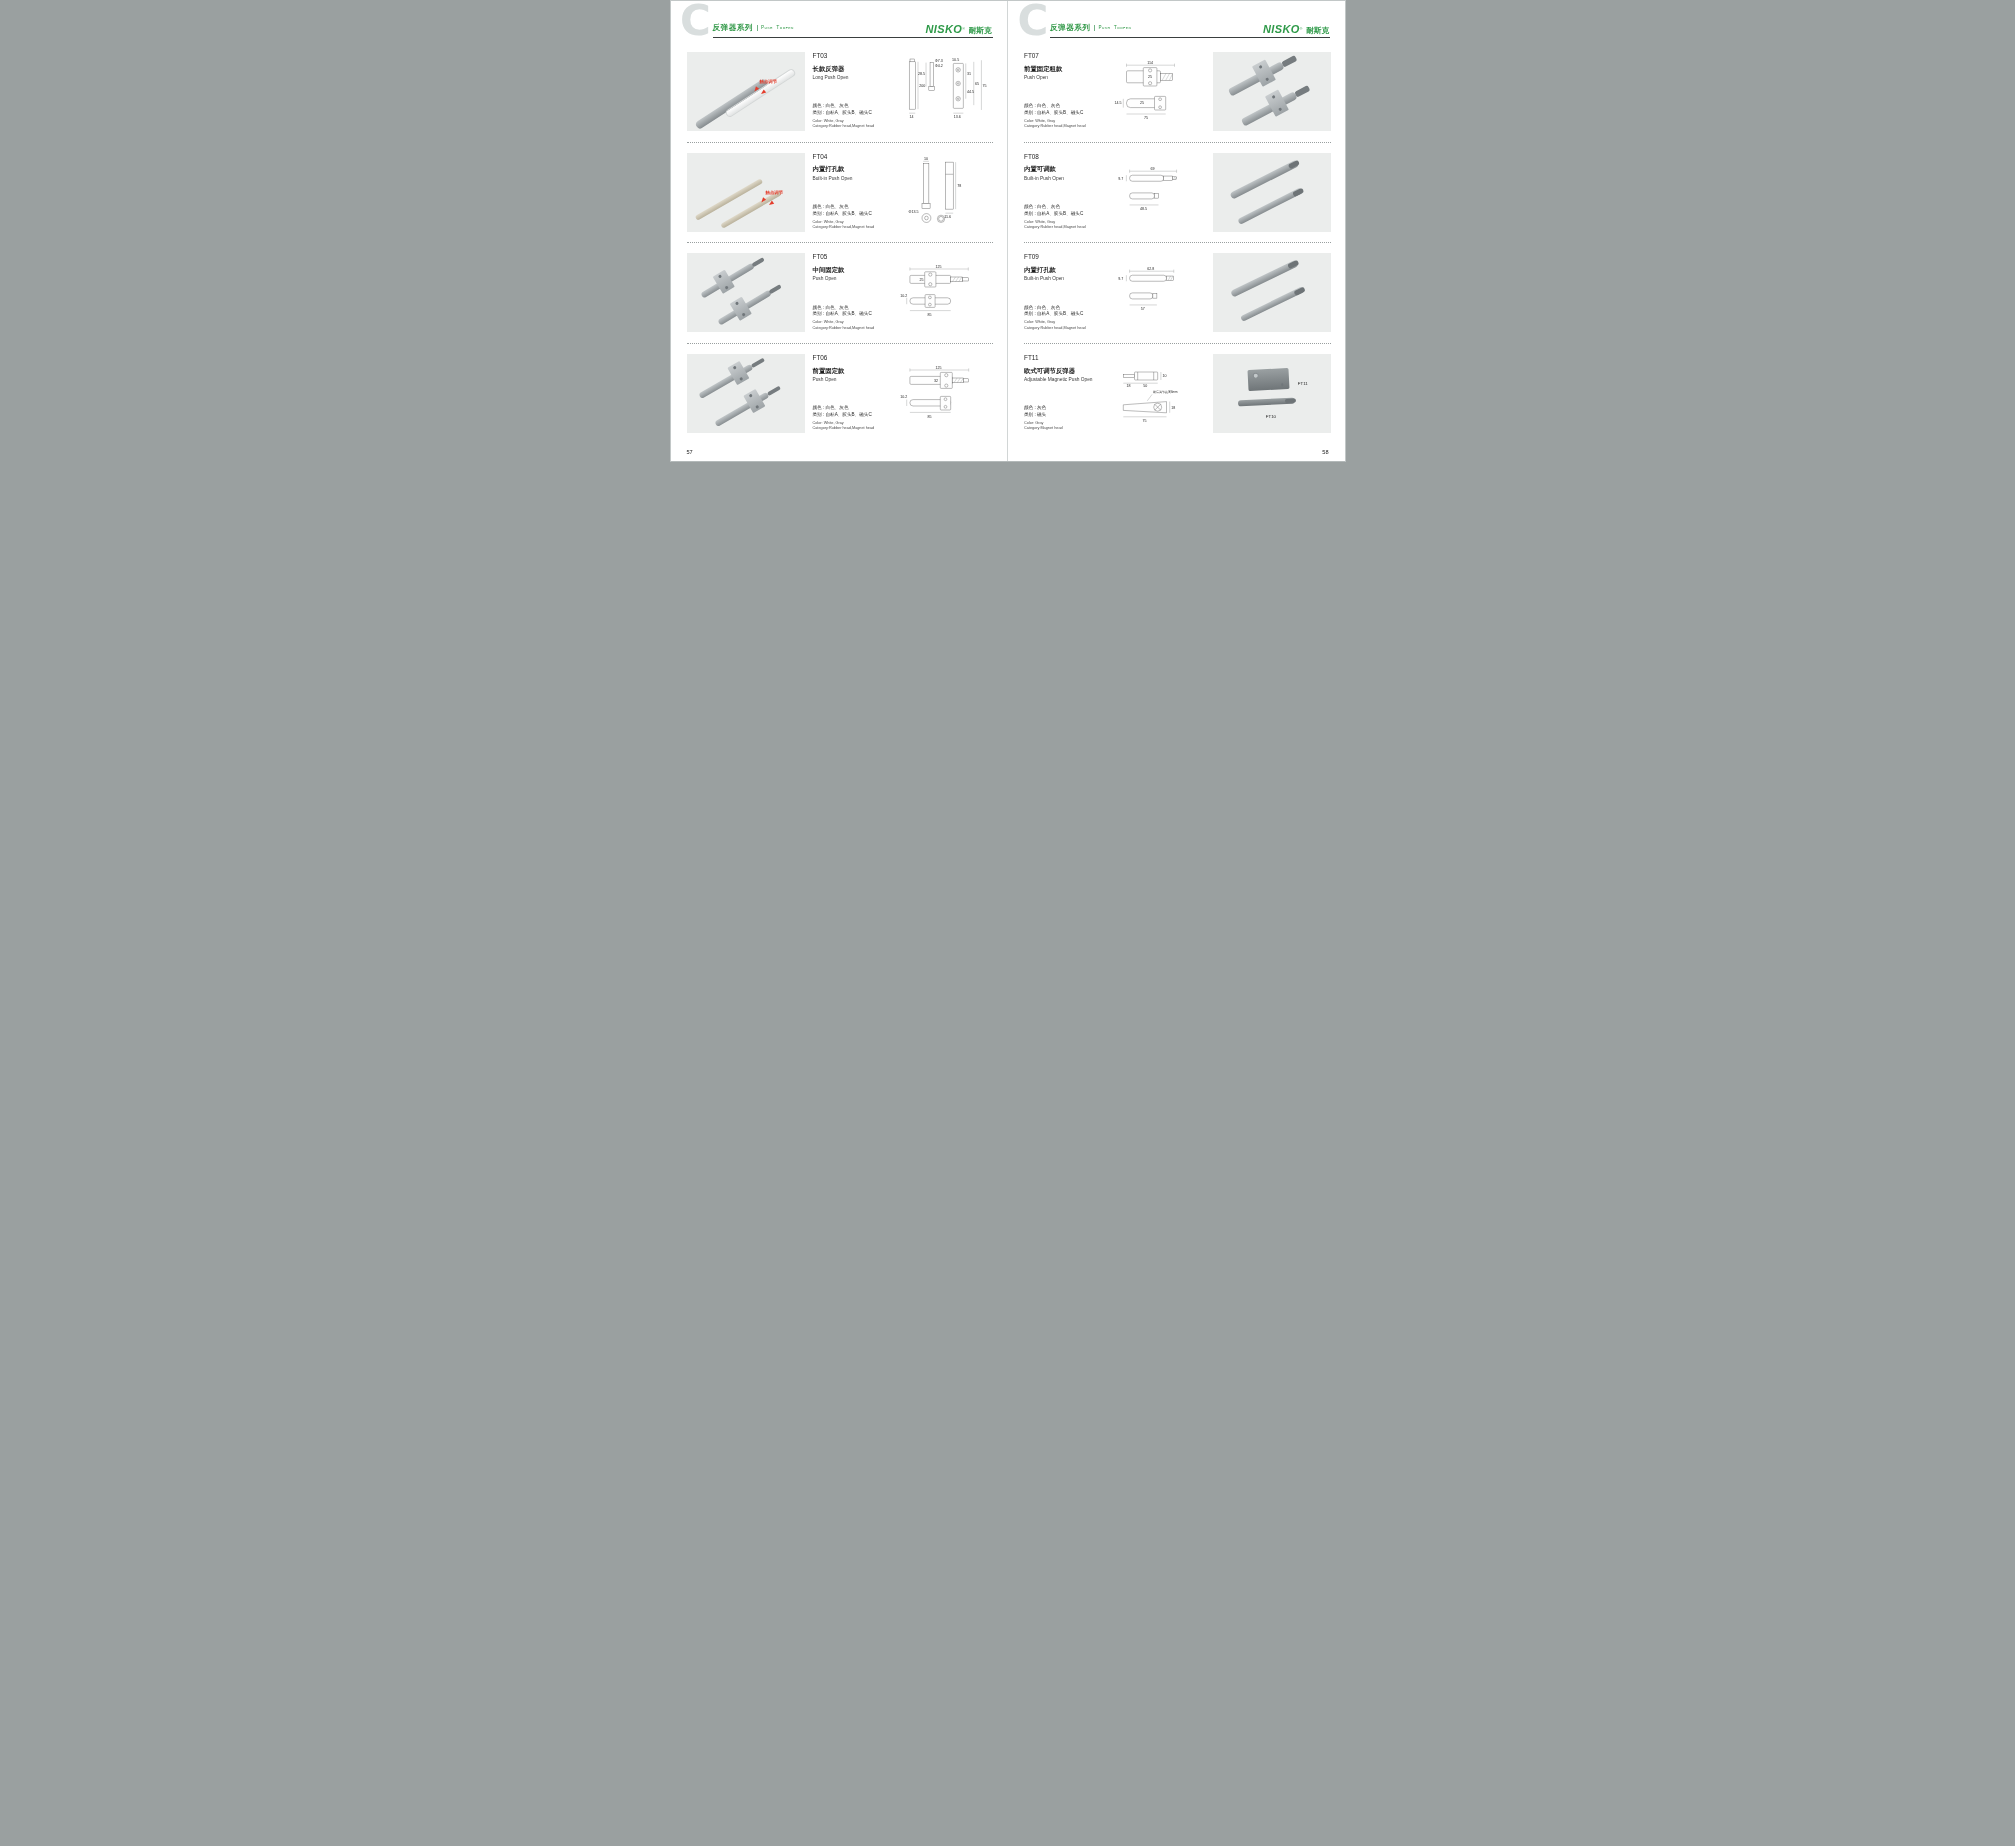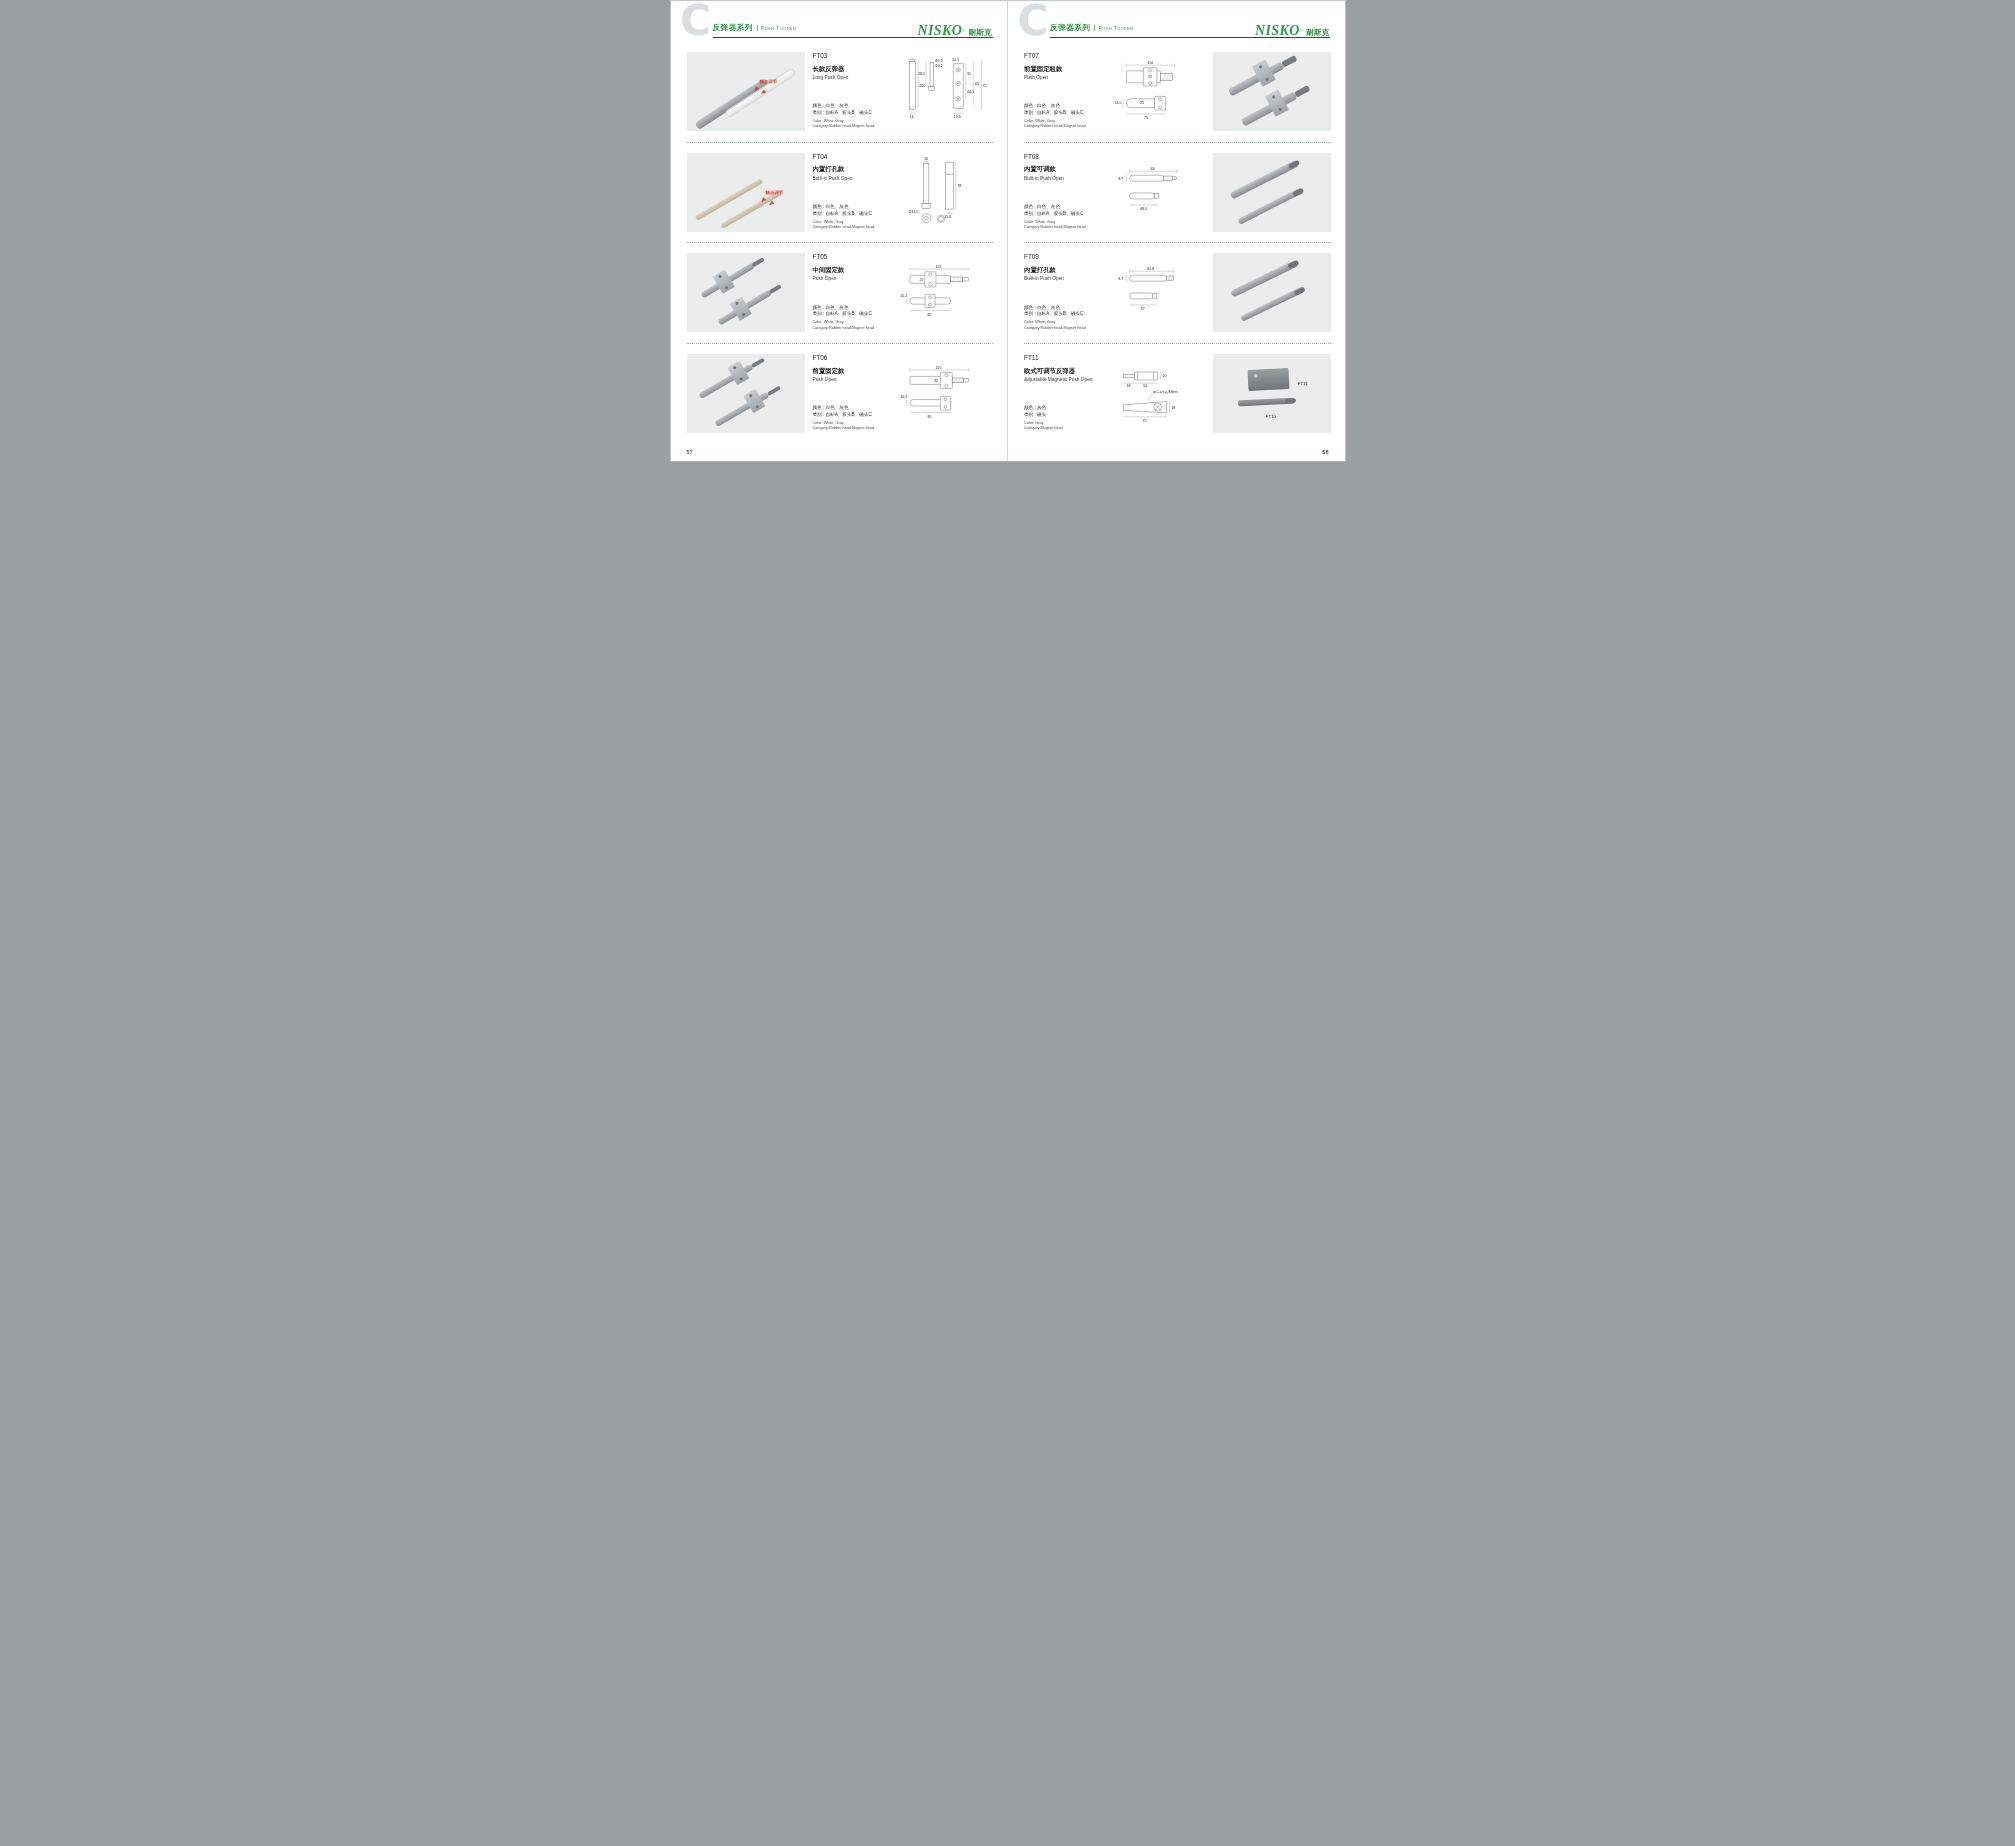--- a/index.html
+++ b/index.html
@@ -6,27 +6,27 @@
   body { background:#9aa0a0; font-family:"Liberation Sans","DejaVu Sans",sans-serif; }
   .sheet { position:relative; width:676px; height:462px; margin:0 auto; background:#fff;
            border:0.4px solid #c2c7c7; border-bottom:1.6px solid #b3b9b9; display:flex; }
   .page { position:relative; flex:1; padding:6.4px 13.7px 12px 16px; }
   .page.right { border-left:0.4px solid #d2d6d6; }
 
   
   .page-header { position:relative; height:35px; }
   .watermark { position:absolute; left:-6.4px; top:-7.3px; font-size:42px; font-weight:bold;
                color:#d9dede; font-family:"DejaVu Sans",sans-serif; line-height:1; }
-  .title-group { position:absolute; left:26px; top:16px; display:flex; align-items:center; gap:3.6px; }
+  .title-group { position:absolute; left:26px; top:16px; display:flex; align-items:center; gap:3.6px;font-family:Liberation Mono, monospace; }
   .series-cn { color:#369b4c; font-weight:bold; font-size:7.7px; letter-spacing:0.4px; }
   .vbar { width:0.8px; height:6px; background:#74b387; }
   .series-en { color:#369b4c; font-size:5.2px; font-variant:small-caps; letter-spacing:0.4px; }
   .header-rule { position:absolute; left:26px; right:0.8px; top:30px; height:0.8px; background:#3a3f3f; }
   .logo { position:absolute; right:1.6px; top:16px; white-space:nowrap; }
-  .logo-latin { color:#2f9a49; font-weight:bold; font-style:italic; font-size:14px; letter-spacing:0.4px;font-family:Liberation Serif, serif; }
+  .logo-latin { color:#2f9a49; font-weight:bold; font-style:italic; font-size:11px; letter-spacing:0.4px; }
   .logo-cn { color:#2f9a49; font-weight:bold; font-size:7.7px; margin-left:2px; }
   .logo-reg { color:#2f9a49; font-size:3.6px; vertical-align:super; }
 
   
   .products { position:absolute; top:41px; bottom:17.7px; left:16px; right:13.7px;
               display:flex; flex-direction:column; }
   .row { flex:1; display:flex; gap:8px; align-items:center; border-bottom:0.4px dotted #9aa0a0; padding:2.4px 0; }
   .row:last-child { border-bottom:none; }
 
   .photo { position:relative; width:118px; height:79px; background:#ebedec; flex-shrink:0; overflow:hidden; }

